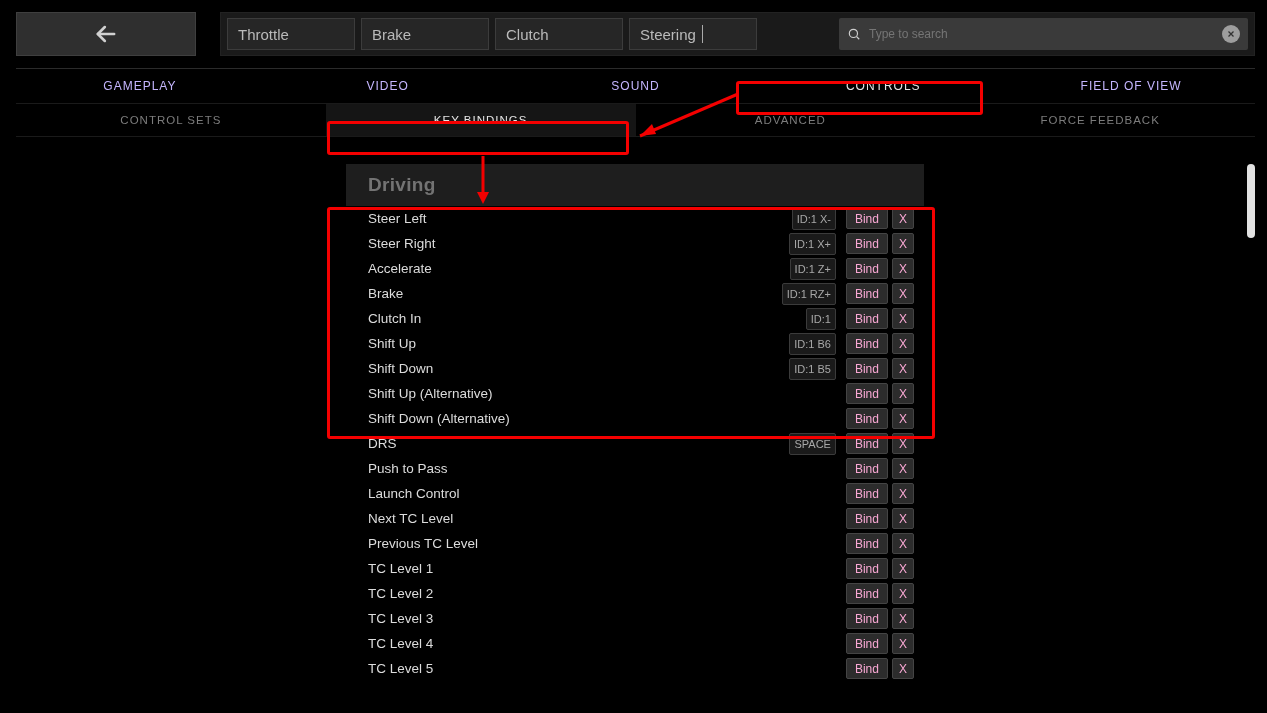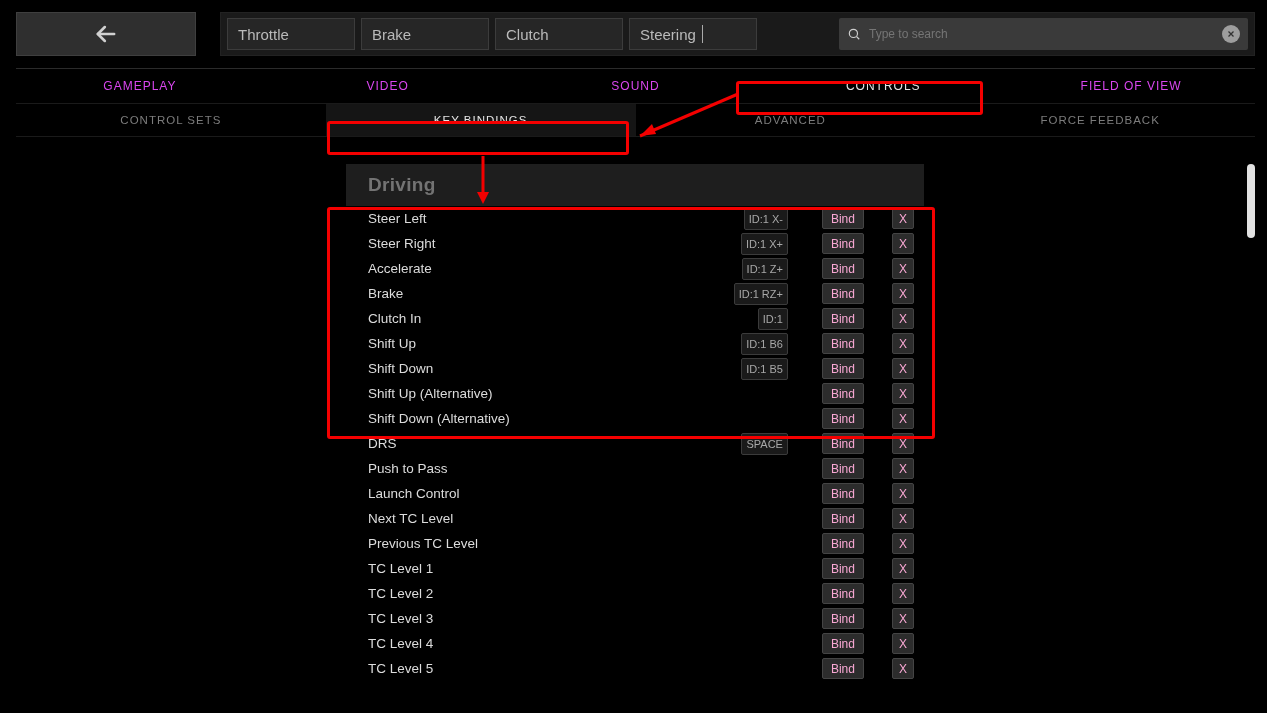--- a/index.html
+++ b/index.html
@@ -34,21 +34,21 @@
     flex: 1; background: transparent; border: none; outline: none; color: #d0d0d0;
     font-size: 12px; font-family: inherit;
   }
   .search .clear { width: 18px; height: 18px; background: #9e9e9e; border-radius: 50%; display:flex;align-items:center;justify-content:center; cursor:pointer; }
   .search .clear svg { width:10px; height:10px; stroke:#333; }
 
   
   .tabrow { display: flex; border-top: 1px solid #2b2b2b; border-bottom: 1px solid #1a1a1a; }
   .tab {
     flex: 1; height: 34px; display: flex; align-items: center; justify-content: center;
-    font-size: 12px; letter-spacing: 1px; color: #d946ef; text-transform: uppercase;
+    font-size: 12px; letter-spacing: 1px; color: #c4b5fd; text-transform: uppercase;
     cursor: pointer; position: relative;
   }
   .tab.active { color: #e2e2e2; }
   .subtabrow { display: flex; border-bottom: 1px solid #1a1a1a; }
   .subtab {
     flex: 1; height: 32px; display: flex; align-items: center; justify-content: center;
     font-size: 11.5px; letter-spacing: 1px; color: #7c7c7c; text-transform: uppercase; cursor: pointer;
   }
   .subtab.active { color: #e5e5e5; background: #151515; }
 
@@ -69,21 +69,21 @@
     position: absolute; left: 330px; width: 578px; top: 2px; bottom: 0;
     background: transparent;
   }
   .section-title {
     background: #1e1e1e; color: #737373; font-size: 19px; font-weight: 600;
     padding: 10px 22px; letter-spacing: .3px;
   }
   .rows { }
   .row {
     display: flex; align-items: center; height: 25px; padding: 0 10px 0 22px;
-    font-size: 13.5px; color: #dcdcdc; gap: 24px;
+    font-size: 13.5px; color: #dcdcdc;
   }
   .row .label { flex: 1; }
   .row .chip {
     font-size: 11px; color: #a8a8a8; background: #1a1a1a; border: 1px solid #3b3b3b;
     padding: 4px 4px; margin-right: 6px; min-width: 30px; text-align: center;
     border-radius: 2px;
   }
   .row .btn {
     background: #2c2c2c; color: #f9a8d4; border: 1px solid #444; font-size: 12px;
     height: 21px; padding: 0 8px; margin-left: 4px; cursor: pointer; border-radius: 2px;

